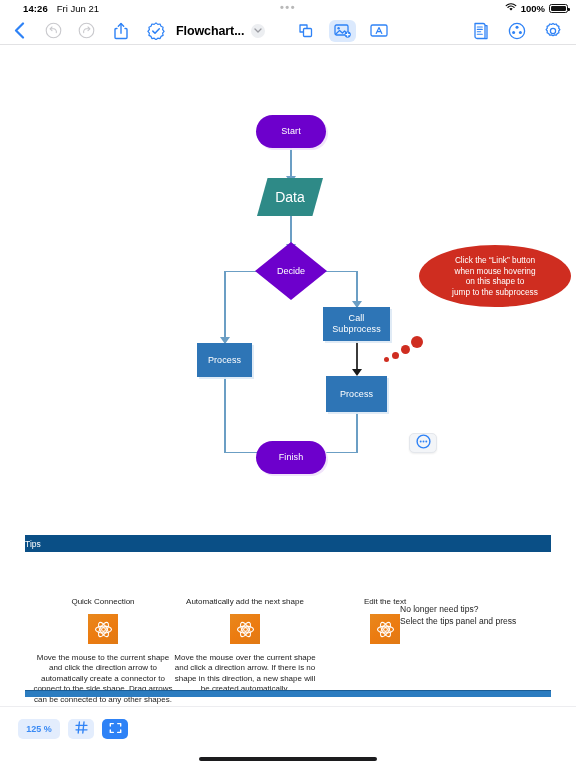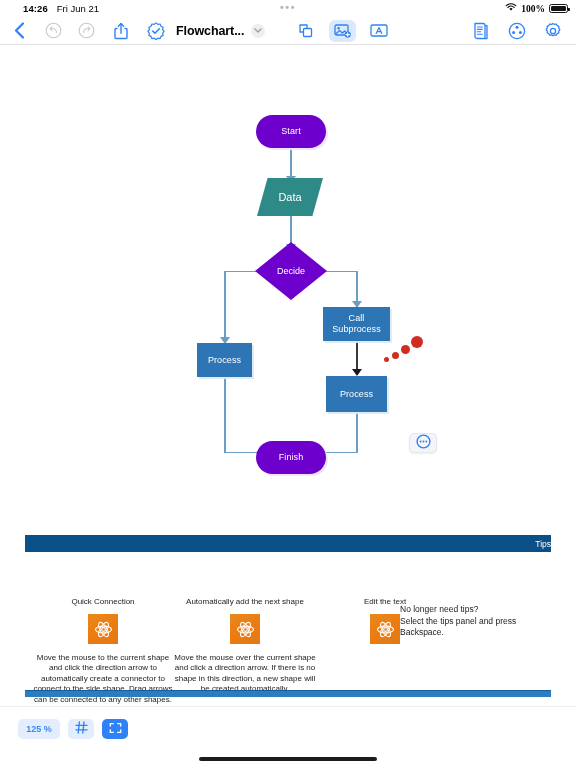--- a/index.html
+++ b/index.html
@@ -19,21 +19,21 @@
   }
   .sb-time { margin-left: 23px; letter-spacing: .1px; }
   .sb-date { margin-left: 9px; font-weight: 500; }
   .sb-dots {
     position: absolute; left: 50%; transform: translateX(-50%);
     color: #b8b8b8; font-size: 11px; letter-spacing: 1.5px; top: 1px;
   }
   .sb-right {
     position: absolute; right: 8px; display: flex; align-items: center; gap: 4px;
   }
-  .sb-pct { font-size: 9.5px; font-weight: 600; font-family: Liberation Serif, serif; }
+  .sb-pct { font-size: 9.5px; font-weight: 600; }
   .batt {
     width: 19px; height: 9px; border: 1px solid #000; border-radius: 2.5px;
     position: relative; opacity: .92;
   }
   .batt::after {
     content: ""; position: absolute; right: -3px; top: 2.5px;
     width: 1.6px; height: 3.5px; background: #000; border-radius: 0 1px 1px 0;
   }
   .batt-fill {
     position: absolute; left: 1px; top: 1px; bottom: 1px; width: 15px;
@@ -90,21 +90,21 @@
   }
   .para {
     position: absolute; width: 66px; height: 38px;
   }
   .para .pshape {
     position: absolute; inset: 0; background: #2e8a87;
     clip-path: polygon(16% 0, 100% 0, 84% 100%, 0 100%);
   }
   .para .plabel {
     position: absolute; inset: 0; display: flex; align-items: center;
-    justify-content: center; color: #fff; font-size: 11px;
+    justify-content: center; color: #fff; font-size: 14px;
   }
 
   .conn { position: absolute; background: #6b9ec4; }
   .arrow {
     position: absolute; width: 0; height: 0;
     border-left: 5px solid transparent; border-right: 5px solid transparent;
     border-top: 7px solid #6b9ec4;
   }
   .arrow.dark { border-top-color: #1a1a1a; }
   .arrow.left {
@@ -126,21 +126,21 @@
     position: absolute; width: 28px; height: 20px; background: #f3f5f8;
     border-radius: 5px; border: 1px solid #e4e7ec;
     display: flex; align-items: center; justify-content: center;
     box-shadow: 0 1px 2px rgba(0,0,0,.07);
   }
 
   
   .tips { position: absolute; left: 25px; top: 535px; width: 526px; }
   .tips-head {
     height: 17px; background: #0a4f86; color: #fff; font-size: 8.5px;
-    display: flex; align-items: center; justify-content: flex-end;
+    display: flex; align-items: center; justify-content: flex-start;
   }
   .tips-body { position: relative; height: 143px; }
   .tip-col { position: absolute; top: 45px; }
   .tip-title {
     font-size: 8px; color: #1b1b1b; text-align: center; white-space: nowrap;
   }
   .tip-icon {
     width: 30px; height: 30px; margin: 8px auto 0;
     background: linear-gradient(150deg,#e8881d 0%,#ec7b10 55%,#e07a15 100%);
     display: flex; align-items: center; justify-content: center;
@@ -347,20 +347,26 @@
 
     <div class="shape sh-finish" style="left:256px; top:395px; width:70px; height:33px;">
       <span>Finish</span>
     </div>
 
     <div class="dot" style="left:384px; top:311px; width:5px; height:5px;"></div>
     <div class="dot" style="left:392px; top:306px; width:7px; height:7px;"></div>
     <div class="dot" style="left:401px; top:299px; width:9px; height:9px;"></div>
     <div class="dot" style="left:411px; top:290px; width:12px; height:12px;"></div>
 
+    <div class="callout" style="left:419px; top:199px; width:152px; height:62px; flex-direction:column;">
+      <span>Click the “Link” button</span>
+      <span>when mouse hovering</span>
+      <span>on this shape to</span>
+      <span>jump to the subprocess</span>
+    </div>
 
     <div class="minipanel" style="left:409px; top:387px;">
       <span>
         <svg width="15" height="15" viewBox="0 0 15 15">
           <circle cx="7.5" cy="7.5" r="6.4" fill="none" stroke="#2e82f6" stroke-width="1.4"></circle>
           <circle cx="4.7" cy="7.5" r=".95" fill="#2e82f6"></circle>
           <circle cx="7.5" cy="7.5" r=".95" fill="#2e82f6"></circle>
           <circle cx="10.3" cy="7.5" r=".95" fill="#2e82f6"></circle>
         </svg>
       </span>
@@ -406,21 +412,20 @@
               <ellipse cx="9.5" cy="9.5" rx="8" ry="3.4" fill="none" stroke="#fff" stroke-width="1.1" transform="rotate(60 9.5 9.5)"></ellipse>
               <ellipse cx="9.5" cy="9.5" rx="8" ry="3.4" fill="none" stroke="#fff" stroke-width="1.1" transform="rotate(120 9.5 9.5)"></ellipse>
               <circle cx="9.5" cy="9.5" r="1.9" fill="none" stroke="#fff" stroke-width="1.1"></circle>
             </svg>
           </div>
         </div>
 
         <div class="tips-note">
           <div>No longer need tips?</div>
           <div>Select the tips panel and press</div>
-          <div>Backspace.</div>
         </div>
       </div>
       <div class="tips-foot"></div>
     </div>
   </div>
 
   <div class="bottombar">
     <div class="zoom-pill">
       <span>125 %</span>
     </div>

